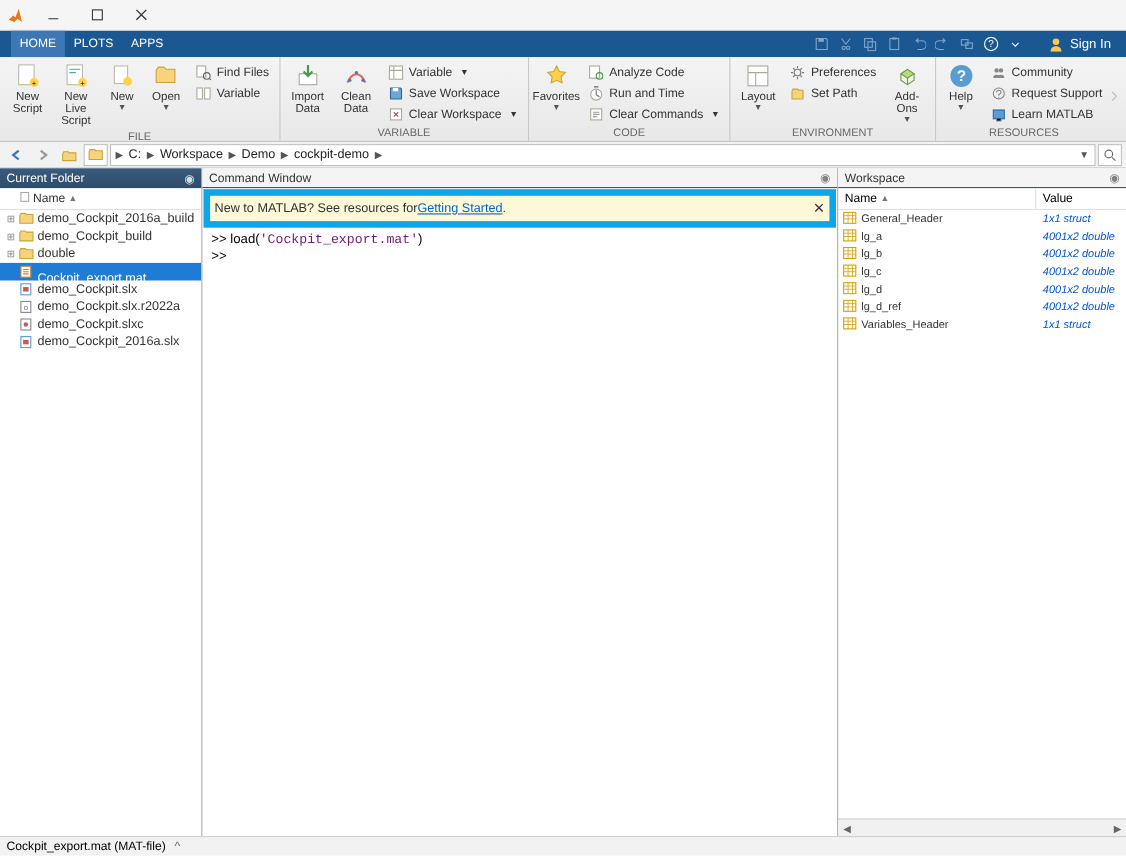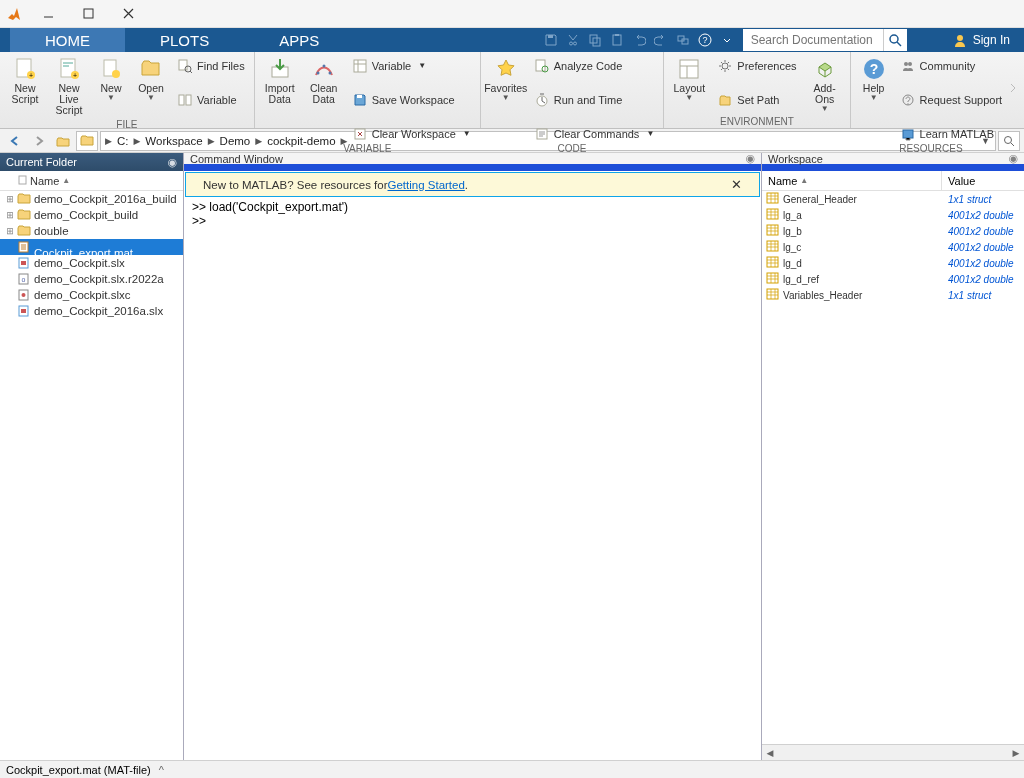--- a/index.html
+++ b/index.html
@@ -8,43 +8,43 @@
 
 .titlebar { height: 28px; background: #f5f5f5; display: flex; align-items: center; padding: 0 2px 0 6px; border-bottom: 1px solid #e0e0e0; }
 .titlebar .logo { width: 16px; height: 16px; margin-right: 6px; }
 .titlebar .title { font-size: 12px; color: #333; flex: 1; }
 .titlebar .winbtns { display: flex; gap: 0; }
 .titlebar .winbtn { width: 40px; height: 28px; display: flex; align-items: center; justify-content: center; cursor: pointer; }
 .titlebar .winbtn svg { width: 11px; height: 11px; }
 
 
 .tabstrip { height: 24px; background: #1b5891; display: flex; align-items: stretch; padding-left: 10px; position: relative; }
-.tabstrip .tab { padding: 0 35px; display: flex; align-items: center; font-size: 15px; color: #fff; cursor: pointer; }
+.tabstrip .tab { padding: 0 8px; display: flex; align-items: center; font-size: 11px; color: #fff; cursor: pointer; }
 .tabstrip .tab.active { background: #3d78b4; color: #fff; }
 .tabstrip .right { margin-left: auto; display: flex; align-items: center; }
 .tabstrip .qat { display: flex; gap: 2px; padding-right: 6px; align-items: center; }
 .tabstrip .qat .qbtn { width: 20px; height: 20px; display: flex; align-items: center; justify-content: center; opacity: .55; cursor: pointer; }
 .tabstrip .qat .qbtn.en { opacity: 1; }
 .tabstrip .searchwrap { display: flex; align-items: center; background: #fff; height: 22px; margin: 1px 0; }
 .tabstrip .searchwrap input { border: none; outline: none; font-size: 12px; padding: 0 8px; width: 140px; height: 22px; }
 .tabstrip .searchwrap .sbtn { width: 24px; height: 22px; display: flex; align-items: center; justify-content: center; background: #fff; cursor: pointer; border-left: 1px solid #ccc; }
-.tabstrip .signin { display: flex; align-items: center; gap: 6px; padding: 0 14px; color: #fff; font-size: 12px; cursor: pointer; margin-left: 32px; }
+.tabstrip .signin { display: flex; align-items: center; gap: 6px; padding: 0 14px; color: #fff; font-size: 12px; cursor: pointer; }
 .tabstrip .signin .avatar { width: 14px; height: 14px; }
 
 
 .ribbon { height: 77px; background: linear-gradient(#f4f4f4,#e8e8e8); border-bottom: 1px solid #c0c0c0; display: flex; align-items: stretch; position: relative; }
 .rgroup { display: flex; flex-direction: column; border-right: 1px solid #c8c8c8; padding: 2px 4px 0 4px; }
 .rgroup .body { flex: 1; display: flex; align-items: flex-start; gap: 2px; }
 .rgroup .label { font-size: 10px; color: #666; text-align: center; padding-bottom: 1px; }
 .bigbtn { width: 42px; display: flex; flex-direction: column; align-items: center; cursor: pointer; padding: 2px 1px; border: 1px solid transparent; border-radius: 2px; }
 .bigbtn .ico { width: 24px; height: 24px; display: flex; align-items: center; justify-content: center; }
 .bigbtn .lbl { font-size: 10.5px; color: #333; text-align: center; line-height: 11px; margin-top: 2px; }
 .bigbtn.nar { width: 38px; }
 .bigbtn .drop { font-size: 8px; color: #555; margin-top: -1px; }
-.smrow { display: flex; flex-direction: column; gap: 15px; padding-top: 2px; }
+.smrow { display: flex; flex-direction: column; gap: 0; padding-top: 2px; }
 .smbtn { display: flex; align-items: center; gap: 4px; padding: 1px 4px; cursor: pointer; font-size: 11px; color: #333; border: 1px solid transparent; height: 19px; white-space: nowrap; }
 .smbtn .ico { width: 16px; height: 16px; display: flex; align-items: center; justify-content: center; }
 .collapse-chevron { position: absolute; right: 4px; top: 50%; transform: translateY(-50%); cursor: pointer; opacity: .5; }
 
 
 .pathbar { height: 24px; background: #f2f2f2; border-bottom: 1px solid #d0d0d0; display: flex; align-items: center; padding: 0 4px; gap: 2px; }
 .pathbar .navbtn { width: 22px; height: 20px; display: flex; align-items: center; justify-content: center; cursor: pointer; border: 1px solid transparent; }
 .pathbar .crumbs { flex: 1; display: flex; align-items: center; background: #fff; border: 1px solid #c0c0c0; height: 20px; padding: 0 2px; }
 .pathbar .crumbs .part { display: flex; align-items: center; font-size: 11.5px; color: #222; padding: 0 3px; cursor: pointer; }
 .pathbar .crumbs .sep { font-size: 9px; color: #555; padding: 0 2px; }
@@ -52,39 +52,39 @@
 .pathbar .vdrop { font-size: 9px; color: #555; padding: 0 3px; cursor: pointer; }
 
 
 .main { display: flex; height: calc(778px - 28px - 24px - 77px - 24px - 18px); }
 .panel { display: flex; flex-direction: column; border-right: 1px solid #aab; }
 .panel:last-child { border-right: none; }
 .panel-cf { width: 184px; }
 .panel-cw { flex: 1; }
 .panel-ws { width: 262px; }
 .phdr { height: 18px; background: linear-gradient(#3a5b7d,#2e4c6a); color: #fff; font-size: 11px; display: flex; align-items: center; padding: 0 6px; }
-.phdr.light { background: #f4f4f4; color: #333; border-bottom: 7px solid #1d4ed8; }
+.phdr.light { background: #f4f4f4; color: #333; border-bottom: 1px solid #1d4ed8; }
 .phdr .closer { margin-left: auto; cursor: pointer; opacity: .8; }
 
 
 .cfhdr { height: 20px; border-bottom: 1px solid #e0e0e0; display: flex; align-items: center; padding-left: 18px; font-size: 11px; color: #333; }
 .cflist { flex: 1; overflow: auto; font-size: 11.5px; }
 .cfrow { display: flex; align-items: center; height: 16px; padding-left: 4px; cursor: pointer; }
 .cfrow .exp { width: 12px; font-size: 9px; color: #888; text-align: center; }
 .cfrow .ico { width: 16px; height: 14px; display: flex; align-items: center; justify-content: center; }
 .cfrow .nm { padding-left: 2px; color: #333; }
 .cfrow.sel { background: #1e7cd6; color: #fff; }
 .cfrow.sel .nm { color: #fff; margin-top: 11px; }
 
 
-.banner { background: #fdf9d8; border: 1px solid #0ea5e9; margin: 1px; padding: 4px 17px; font-size: 11.5px; color: #333; display: flex; align-items: center; }
+.banner { background: #fdf9d8; border: 6px solid #0ea5e9; margin: 1px; padding: 4px 4px; font-size: 11.5px; color: #333; display: flex; align-items: center; }
 .banner a { color: #0066cc; text-decoration: underline; cursor: pointer; }
 .banner .x { margin-left: auto; cursor: pointer; color: #333; font-size: 13px; padding-left: 8px; }
 .cmdbody { flex: 1; padding: 2px 8px; font-family: Consolas, monospace; font-size: 12px; color: #000; white-space: pre; overflow: auto; }
-.cmdbody .str { color: #000000; }
+.cmdbody .str { color: #701a75; font-family: Liberation Mono, monospace; }
 
 
 .wshdr { display: flex; height: 20px; border-bottom: 1px solid #e0e0e0; font-size: 11px; }
 .wshdr .col { padding: 2px 6px; border-right: 1px solid #e0e0e0; display: flex; align-items: center; }
 .wshdr .col:last-child { border-right: none; }
 .wslist { flex: 1; overflow: auto; font-size: 10px; }
 .wsrow { display: flex; height: 16px; align-items: center; }
 .wsrow .nm { width: 180px; padding-left: 4px; display: flex; align-items: center; gap: 3px; color: #333; }
 .wsrow .val { color: #0055d4; font-style: italic; padding-left: 6px; }
 .wsscroll { height: 16px; border-top: 1px solid #d0d0d0; background: #f0f0f0; display: flex; align-items: center; }
@@ -173,29 +173,20 @@
           <svg width="14" height="14" viewBox="0 0 14 14">
             <circle cx="7" cy="7" r="6" fill="none" stroke="#fff"></circle>
             <text x="7" y="10" text-anchor="middle" fill="#fff" font-size="9">?</text>
           </svg>
         </div>
       <div class="qbtn en">
           <svg width="10" height="14" viewBox="0 0 10 14">
             <path d="M2 6l3 3 3-3" stroke="#fff" fill="none"></path>
           </svg>
         </div>
-    </div>
-    <div class="searchwrap">
-      <input placeholder="Search Documentation" style="">
-      <div class="sbtn">
-        <svg width="13" height="13" viewBox="0 0 13 13">
-            <circle cx="5" cy="5" r="4" stroke="#1b5891" fill="none" stroke-width="1.5"></circle>
-            <path d="M8 8l4 4" stroke="#1b5891" stroke-width="1.5"></path>
-          </svg>
-      </div>
     </div>
     <div class="signin">
       <span class="avatar"><svg viewBox="0 0 14 14">
             <circle cx="7" cy="5" r="3" fill="#f9c74f"></circle>
             <path d="M2 14c0-3 2-5 5-5s5 2 5 5" fill="#f9c74f"></path>
           </svg></span>
       <span>Sign In</span>
     </div>
   </div>
 </div>

